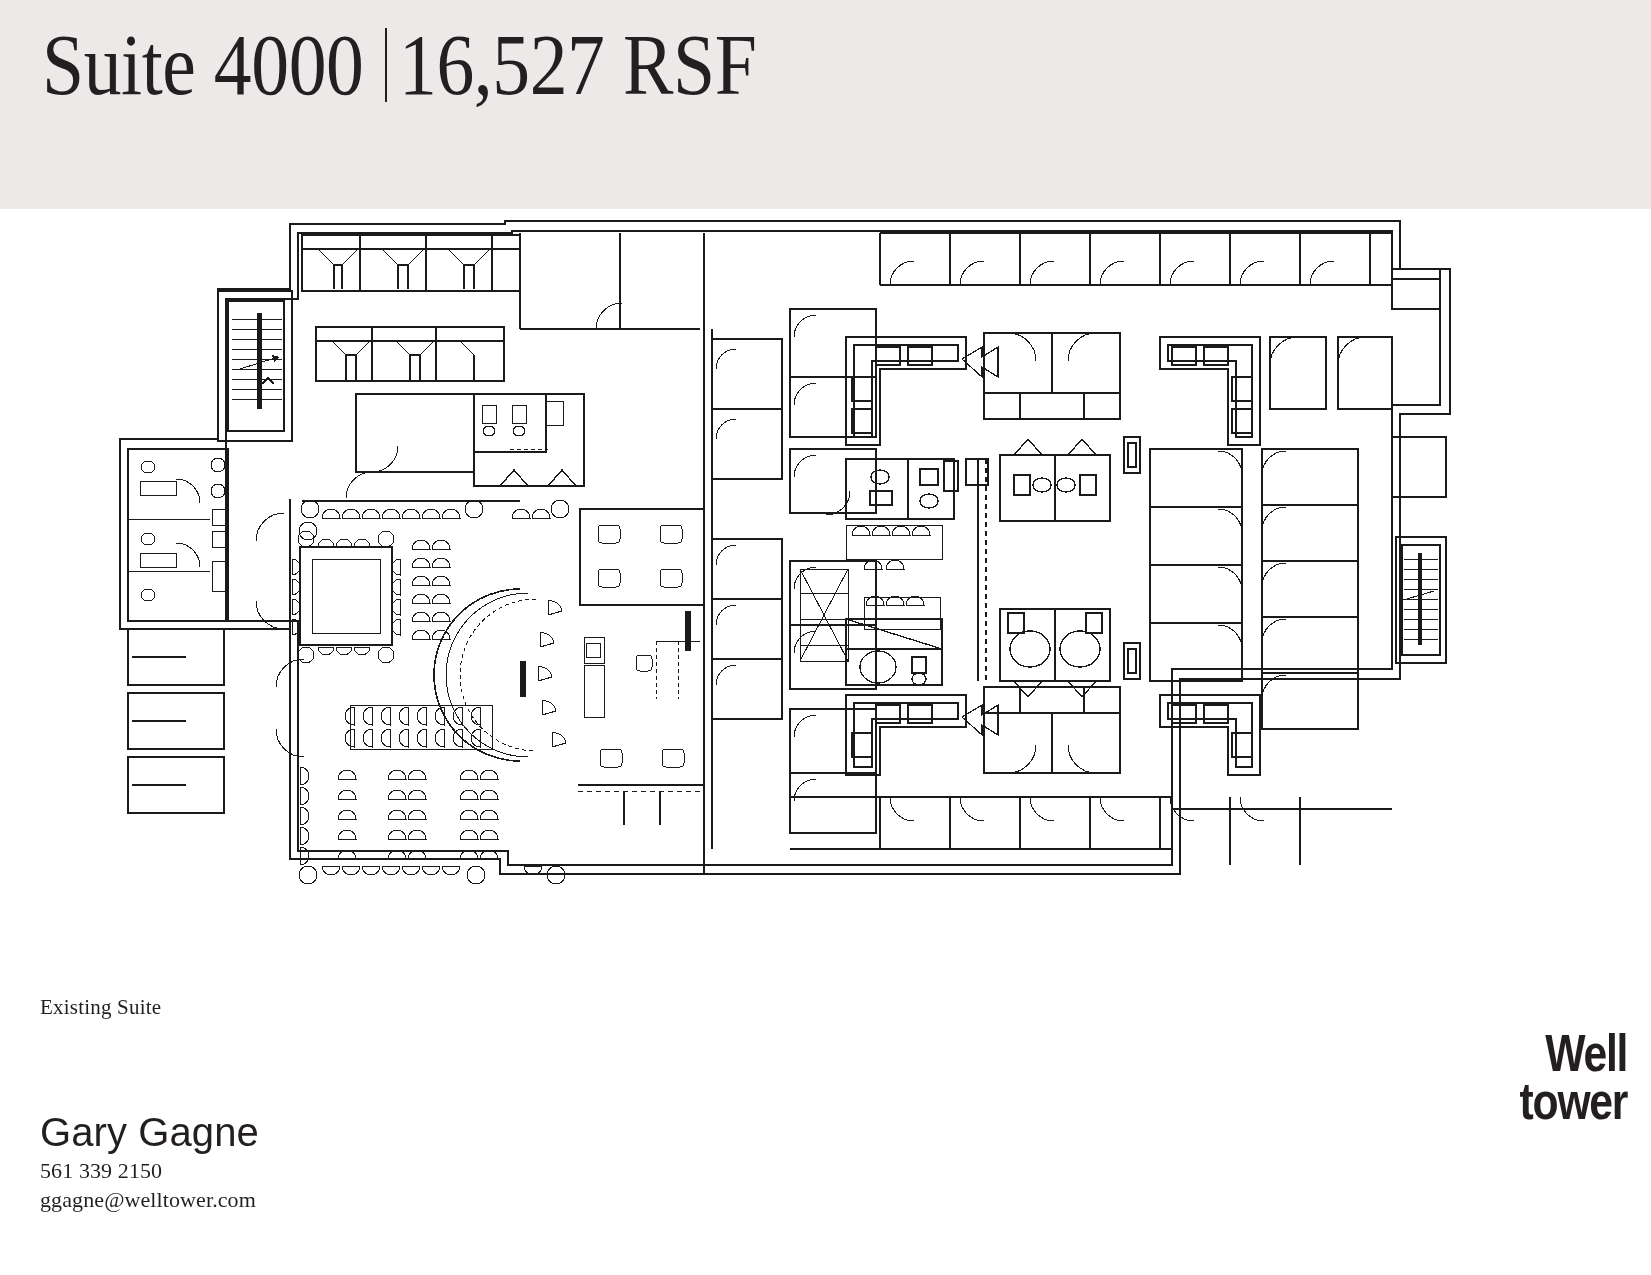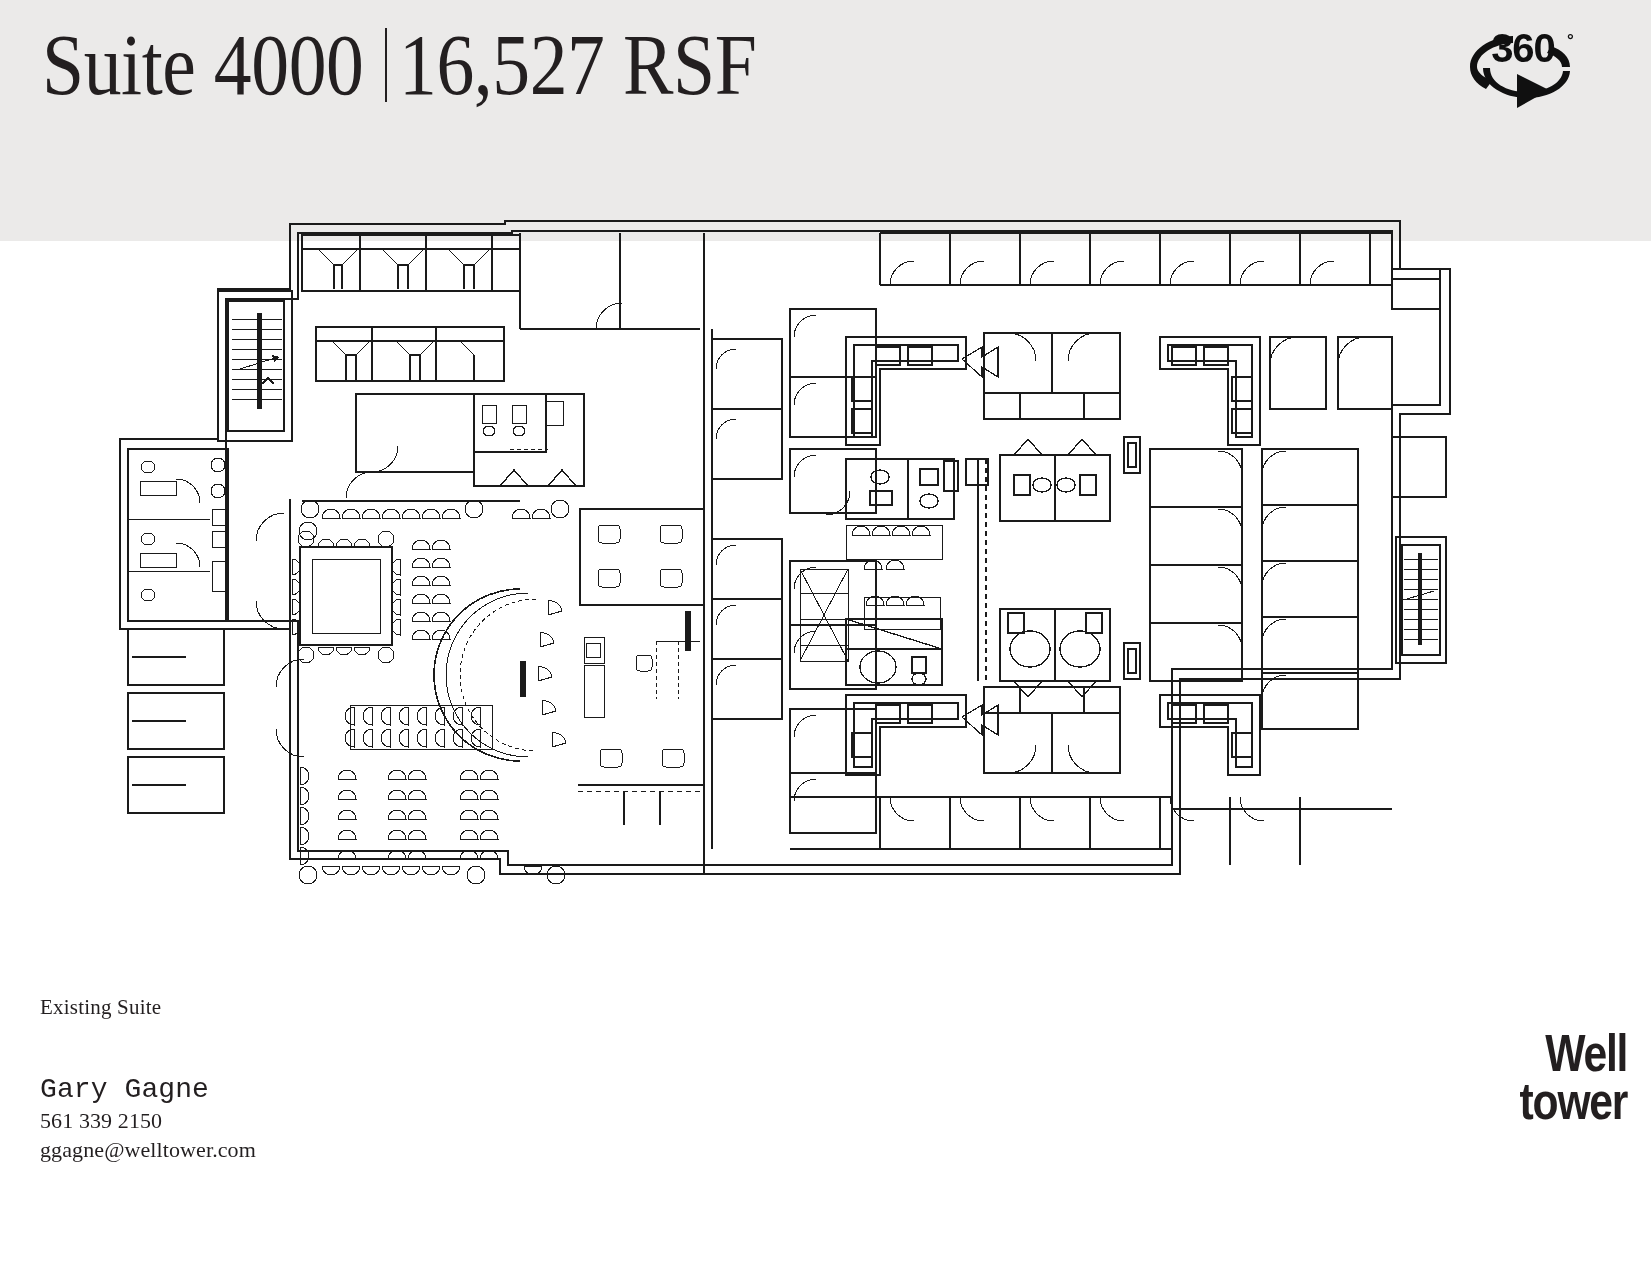--- a/index.html
+++ b/index.html
@@ -14,21 +14,21 @@
     overflow: hidden;
     font-family: "Liberation Serif", serif;
     color: #231f20;
   }
 
   
   .header-band {
     position: absolute;
     left: 0; top: 0;
     width: 1651px;
-    height: 241px;
+    height: 209px;
     background: #ebeae9;
   }
   .title-block {
     position: absolute;
     left: 42px;
     top: 20px;
     display: flex;
     align-items: baseline;
     white-space: nowrap;
   }
@@ -82,25 +82,26 @@
     font-size: 21px;
     letter-spacing: 0.2px;
     color: #231f20;
   }
   .contact {
     position: absolute;
     left: 40px;
     top: 1073px;
   }
   .contact-name {
-    font-family: Liberation Mono, monospace;
-    font-size: 28px;
+    font-family: Liberation Sans, sans-serif;
+    font-size: 40px;
     line-height: 1.18;
     color: #231f20;
     letter-spacing: 0.1px;
+    margin-top: 36px;
   }
   .contact-phone, .contact-email {
     font-family: "Liberation Serif", serif;
     font-size: 22px;
     line-height: 1.32;
     color: #231f20;
     letter-spacing: 0.1px;
   }
 
   .brand-logo {
@@ -125,35 +126,20 @@
 <body>
 
 <div class="header-band">
 
   <div class="title-block">
     <span class="title-main">Suite 4000</span>
     <span class="title-rule"></span>
     <span class="title-sub">16,527 RSF</span>
   </div>
 
-  <div class="badge-360">
-    <svg viewBox="0 0 128 96" xmlns="http://www.w3.org/2000/svg">
-
-      <path d="M22 44 C22 62 44 74 66 74 C88 74 108 63 109 47
-               L102 47 C101 59 85 68 66 68 C46 68 29 59 29 44 Z" fill="#101010"></path>
-      <path d="M16 43 C16 30 33 20 52 19 L52 12 C29 13 9 26 9 43
-               C9 52 15 60 25 65 L31 57 C22 53 16 48 16 43 Z" fill="#101010"></path>
-      <path d="M109 43 C109 33 101 26 90 22 L86 29 C95 32 101 37 101 43 Z" fill="#101010"></path>
-
-      <polygon points="56,50 88,66 56,84" fill="#101010"></polygon>
-
-      <text x="62" y="38" font-family="Liberation Sans, sans-serif" font-size="40" font-weight="700" fill="#101010" text-anchor="middle" letter-spacing="-1">360</text>
-      <text x="106" y="22" font-family="Liberation Sans, sans-serif" font-size="17" font-weight="700" fill="#101010">°</text>
-    </svg>
-  </div>
 </div>
 
 <div class="plan-wrap">
   <svg viewBox="0 0 1651 735" xmlns="http://www.w3.org/2000/svg">
     <g fill="none" stroke="#1a1a1a" stroke-width="1.4" shape-rendering="crispEdges">
 
       <path d="M505 12 L1400 12 L1400 60 L1450 60 L1450 205 L1400 205 L1400 470
                L1180 470 L1180 665 L500 665 L500 650 L290 650 L290 420
                L120 420 L120 230 L218 230 L218 80 L290 80 L290 15 L505 15 Z" stroke-width="2.6"></path>
       <path d="M512 22 L1392 22 L1392 70 L1440 70 L1440 196 L1392 196 L1392 460

